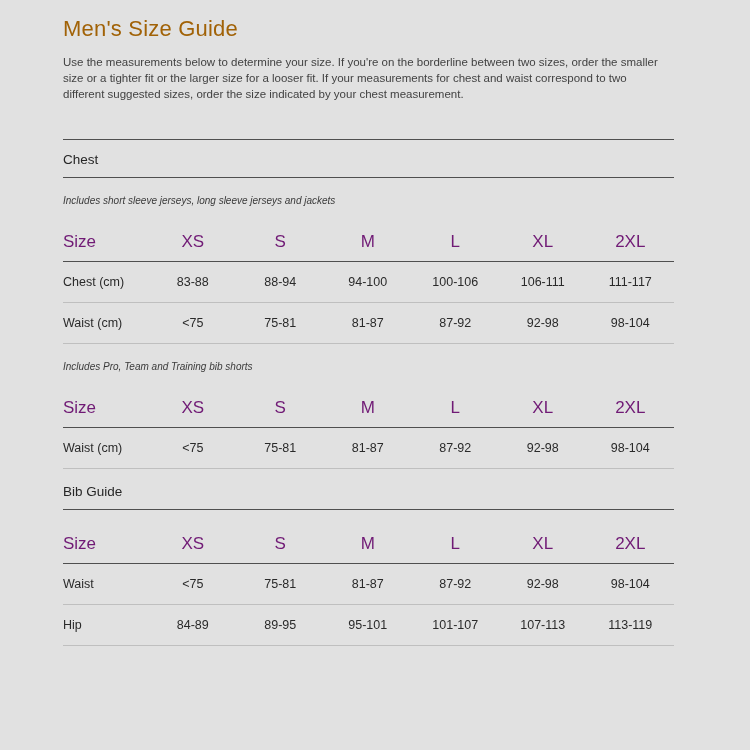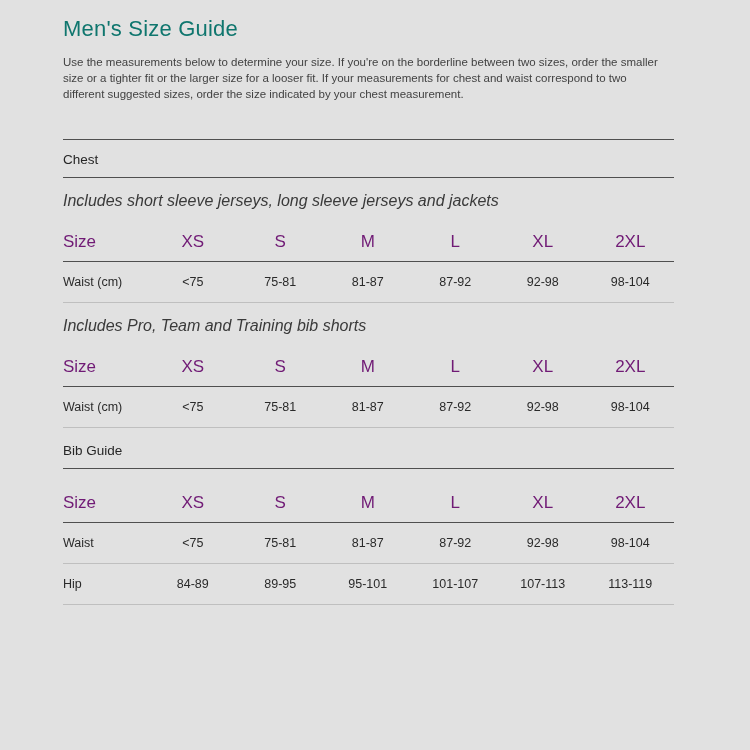--- a/index.html
+++ b/index.html
@@ -17,21 +17,21 @@
   .content {
     margin-left: 63px;
     width: 611px;
   }
   h1.page-title {
     margin: 0;
     padding-top: 15px;
     font-size: 22px;
     line-height: 28px;
     font-weight: 400;
-    color: #0f766e;
+    color: #a16207;
     letter-spacing: 0.2px;
   }
   p.intro {
     margin: 11px 0 1px 0;
     max-width: 606px;
     font-size: 11.5px;
     line-height: 16px;
     color: #424242;
   }
   h2.section-title {
@@ -43,21 +43,21 @@
     font-weight: 400;
     color: #262626;
   }
   h2.section-title.first {
     margin-top: 37px;
     border-top: 1px solid #4f4f4f;
     padding-top: 13px;
   }
   p.note {
     margin: 16px 0 0 0;
-    font-size: 16px;
+    font-size: 10px;
     line-height: 14px;
     font-style: italic;
     color: #3a3a3a;
   }
   table.size-table {
     border-collapse: collapse;
     table-layout: fixed;
     width: 611px;
     margin-top: 22px;
   }
@@ -101,20 +101,29 @@
         <th class="label">Size</th>
         <th>XS</th>
         <th>S</th>
         <th>M</th>
         <th>L</th>
         <th>XL</th>
         <th>2XL</th>
       </tr>
     </thead>
     <tbody>
+      <tr>
+        <td class="label">Chest (cm)</td>
+        <td>83-88</td>
+        <td>88-94</td>
+        <td>94-100</td>
+        <td>100-106</td>
+        <td>106-111</td>
+        <td>111-117</td>
+      </tr>
       <tr>
         <td class="label">Waist (cm)</td>
         <td>&lt;75</td>
         <td>75-81</td>
         <td>81-87</td>
         <td>87-92</td>
         <td>92-98</td>
         <td>98-104</td>
       </tr>
     </tbody>

